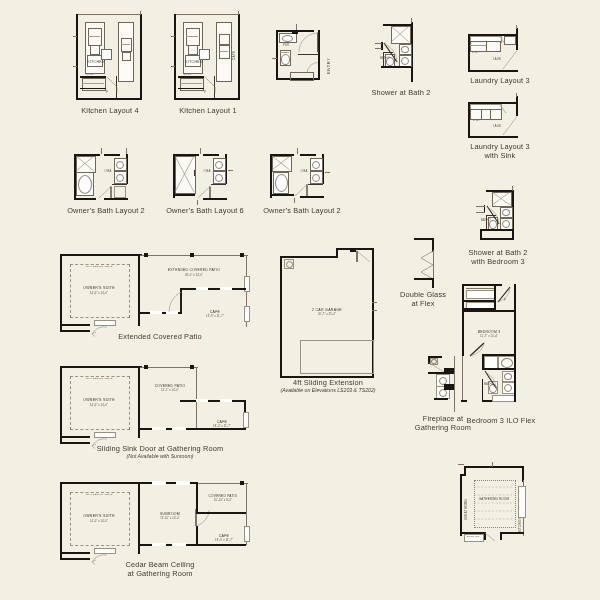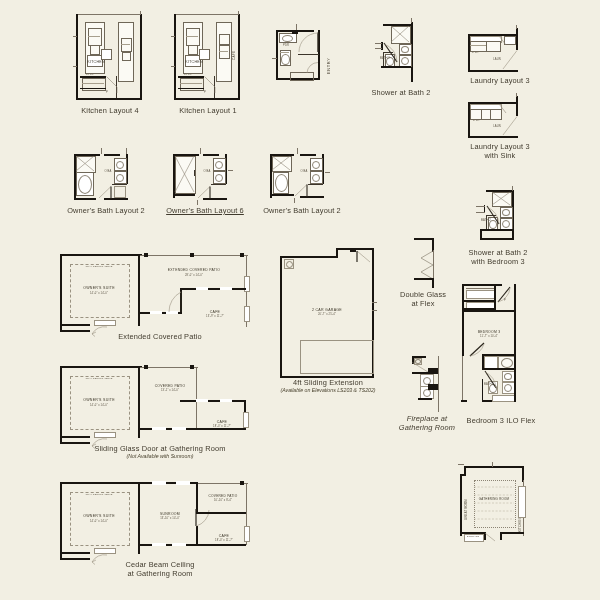--- a/index.html
+++ b/index.html
@@ -309,21 +309,21 @@
       <div class="wi" style="left:38px;top:34px;width:15px;height:1.3px;"></div>
       <svg style="left:24px;top:36px;width:14px;height:14px;">
         <path d="M13 0.5 L1 12" stroke="#9a9281" stroke-width="0.6" fill="none"></path>
         <path d="M13 0.5 L13 13" stroke="#2b261d" stroke-width="1.1" fill="none"></path>
       </svg>
       <div class="rm tiny" style="top:20px;left:12px;width:44px;">O BA</div>
       <div class="thin" style="left:27px;top:-2px;width:0.6px;height:6px;"></div>
       <div class="thin" style="left:55px;top:20px;width:5px;height:0.6px;"></div>
       <div class="thin" style="left:24px;top:50px;width:0.6px;height:5px;"></div>
     </div>
-    <div class="cap" style="top:56px;text-decoration:underline;">Owner's Bath Layout 6</div>
+    <div class="cap" style="top:56px;">Owner's Bath Layout 6</div>
   </div>
 
   <div class="opt" style="left:252px;top:150px;width:100px;height:72px;">
     <div class="plan" style="left:18px;top:0;width:62px;height:52px;">
       <div class="w" style="left:0;top:4px;width:1.7px;height:44px;"></div>
       <div class="w" style="left:0;top:4px;width:24px;height:1.6px;"></div>
       <div class="w" style="left:30px;top:4px;width:16px;height:1.6px;"></div>
       <div class="w" style="left:52px;top:4px;width:1.7px;height:30px;"></div>
       <div class="w" style="left:0;top:44px;width:24px;height:1.7px;"></div>
       <div class="w" style="left:30px;top:46px;width:24px;height:1.7px;"></div>
@@ -499,25 +499,25 @@
       <div class="w" style="left:80px;top:66px;width:106px;height:2px;"></div>
       <div class="fill" style="left:92px;top:65px;width:14px;height:3.4px;"></div>
       <div class="fill" style="left:112px;top:65px;width:14px;height:3.4px;"></div>
       <div class="rm" style="top:58px;left:140px;width:44px;font-size:3.5px;">CAFE</div>
       <div class="rm tiny" style="top:63px;left:140px;width:44px;">18'-0" x 11'-7"</div>
       <svg style="left:30px;top:76px;width:18px;height:10px;">
         <path d="M17 1 A14 14 0 0 0 2 8" stroke="#9a9281" stroke-width="0.6" fill="none"></path>
         <path d="M2 8 L6 6 M2 8 L5 10.5" stroke="#9a9281" stroke-width="0.6" fill="none"></path>
       </svg>
     </div>
-    <div class="cap" style="top:82px;">Sliding Glass Door at Gathering Room</div>
+    <div class="cap" style="top:82px;">Sliding Sink Door at Gathering Room</div>
     <div class="cap sub" style="top:91px;">(Not Available with Sunroom)</div>
   </div>
 
-  <div class="opt" style="left:396px;top:356px;width:62px;height:72px;font-style:italic;">
+  <div class="opt" style="left:412px;top:356px;width:62px;height:72px;">
     <div class="plan" style="left:14px;top:0;width:42px;height:56px;">
       <div class="w" style="left:2px;top:0;width:1.6px;height:8px;"></div>
       <div class="w" style="left:2px;top:0;width:14px;height:1.5px;"></div>
       <div class="boxl" style="left:4px;top:2px;width:6px;height:5px;"></div>
       <div class="arc" style="left:5px;top:3px;width:4px;height:3px;"></div>
       <svg style="left:2px;top:6px;width:18px;height:12px;">
         <path d="M0.5 0.5 L16 10" stroke="#9a9281" stroke-width="0.6" fill="none"></path>
       </svg>
       <div class="w" style="left:2px;top:16px;width:18px;height:1.5px;"></div>
       <div class="w" style="left:18px;top:12px;width:10px;height:6px;"></div>

